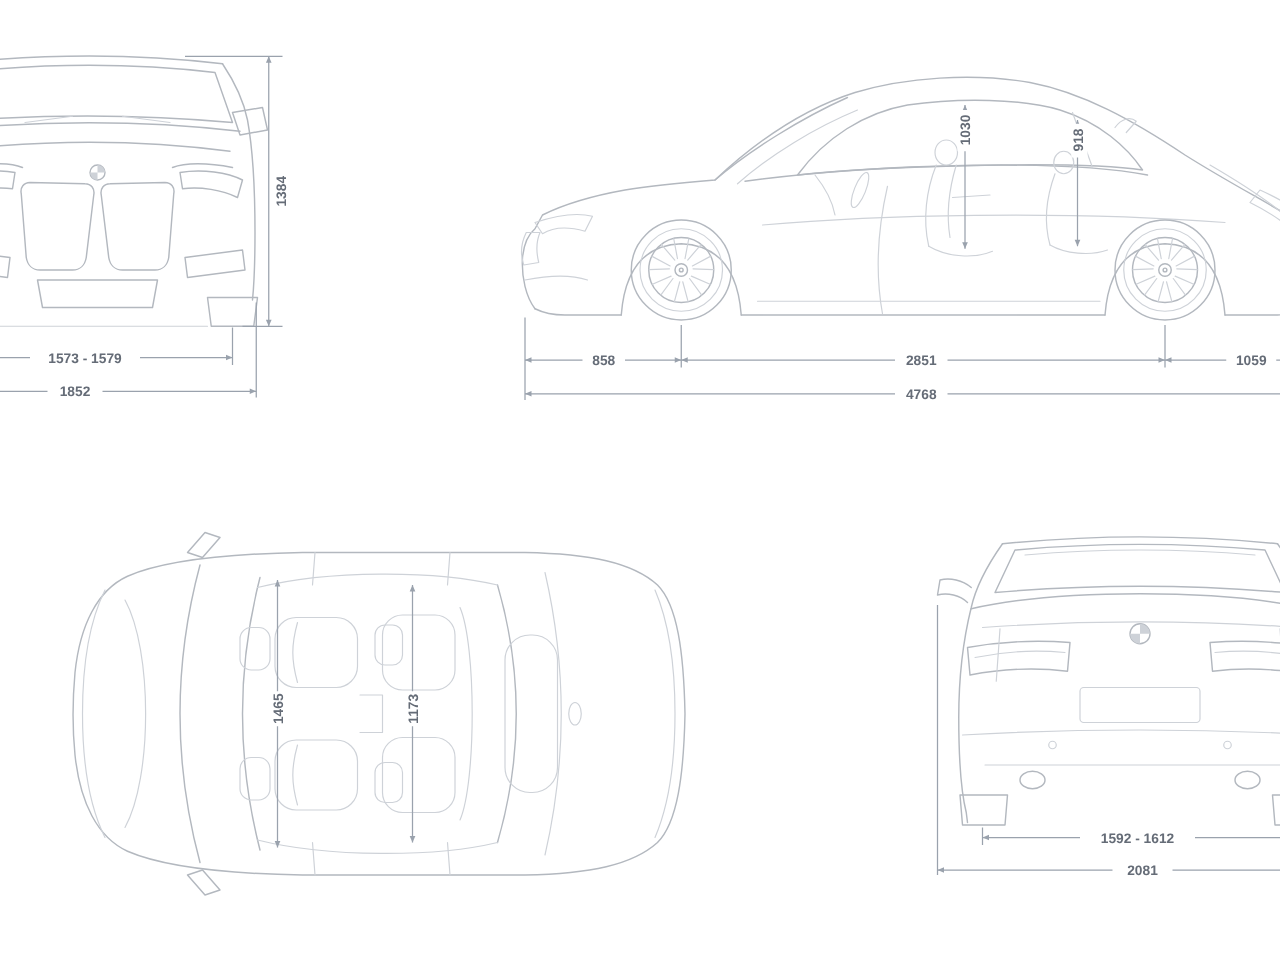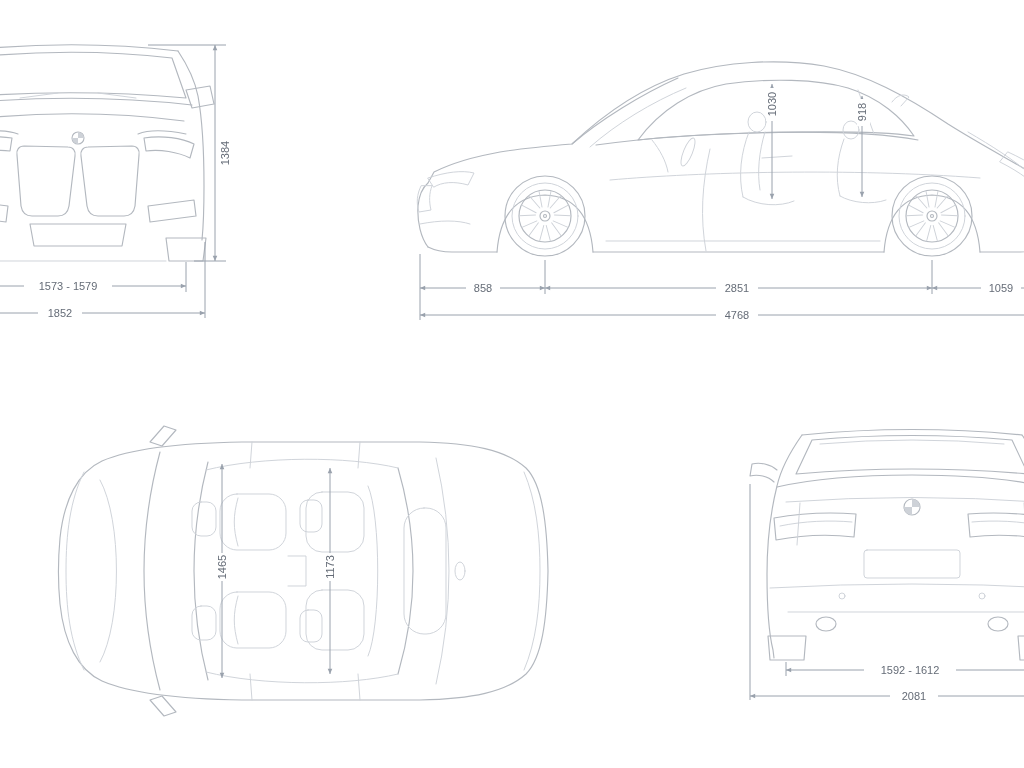--- a/index.html
+++ b/index.html
@@ -1,16 +1,16 @@
 <!DOCTYPE html>
 <html style="--bg: #ffffff; --line: #b3b8bf; --line-light: #ced2d8; --grille-mesh: #c9ccd1; --dim: #9aa2ad; --text: #656c77;"><head>
 <meta charset="utf-8">
 <style>
   html,body{margin:0;padding:0;background:#fff;}
-  .canvas{position:relative;width:1024px;height:768px;background:var(--bg,#ffffff);overflow:hidden;}
+  .canvas{position:relative;width:1024px;height:768px;background:var(--bg,#ffffff);overflow:hidden;font-weight:bold;}
   svg{display:block;}
   .car{stroke:var(--line,#b3b8bf);fill:none;stroke-width:1.15;stroke-linecap:round;stroke-linejoin:round;}
   .car-thin{stroke:var(--line-light,#ced2d8);fill:none;stroke-width:0.95;stroke-linecap:round;stroke-linejoin:round;}
   .ghost{stroke:var(--line-light,#ced2d8);fill:none;stroke-width:0.95;stroke-linecap:round;stroke-linejoin:round;}
   .dim{stroke:var(--dim,#9aa2ad);fill:none;stroke-width:1;}
   .dimfill{fill:var(--dim,#9aa2ad);}
   .meshline{stroke:var(--grille-mesh,#c9ccd1);stroke-width:1;fill:none;}
   .whitebg{fill:var(--bg,#ffffff);stroke:none;}
   .dimlabel{fill:var(--text,#656c77);font-family:"Liberation Sans",sans-serif;font-size:11px;}
   .roundel-quarter{fill:var(--line-light,#c7cad0);stroke:none;}

